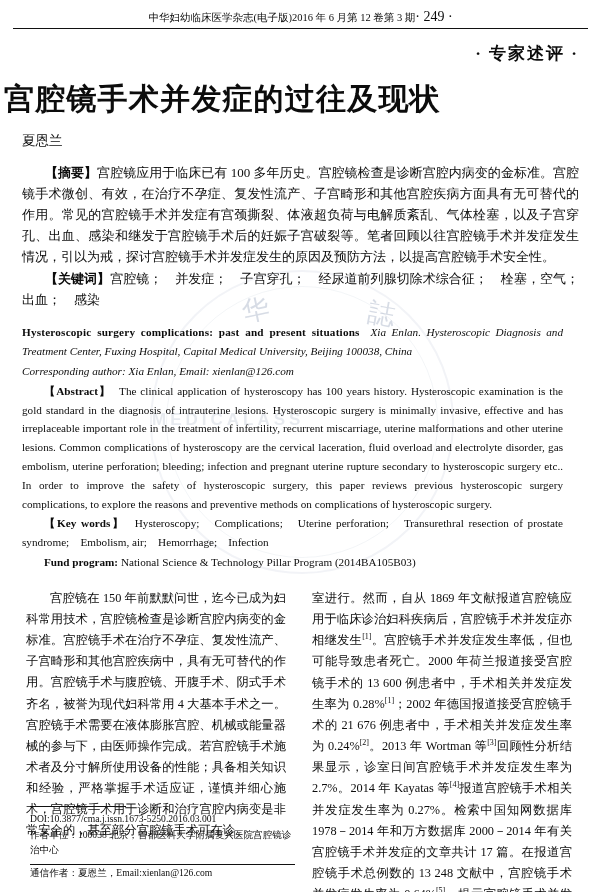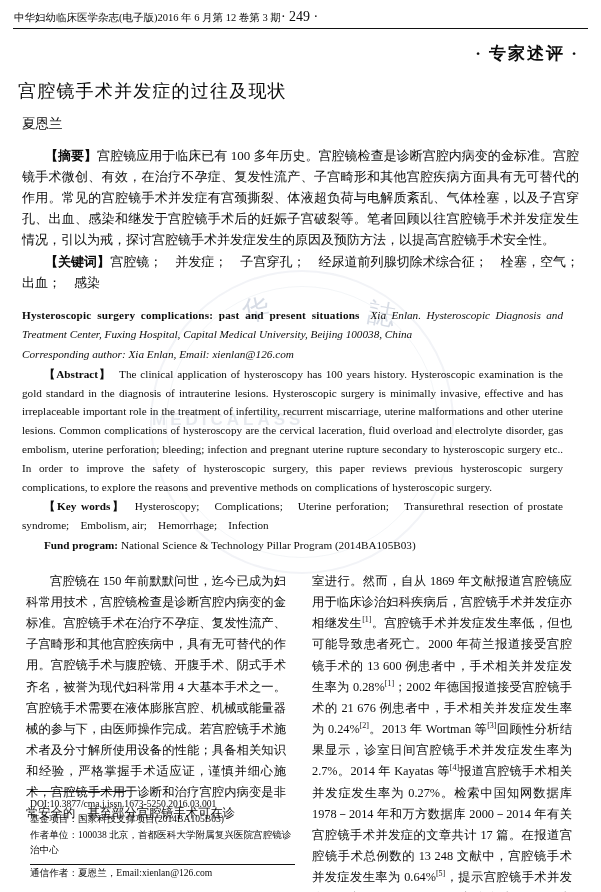--- a/index.html
+++ b/index.html
@@ -71,21 +71,21 @@
     color: rgba(110,130,160,0.28);
     font-family: "Liberation Serif", serif;
     transform: rotate(10deg);
     z-index: 0;
   }
   .content { position: relative; z-index: 2; }
 
   
   .runhead {
     display: flex;
-    justify-content: flex-start;
+    justify-content: center;
     align-items: flex-end;
     padding: 9px 14px 2px 14px;
     font-size: 10.5px;
     font-family: "Liberation Serif", serif;
   }
   .runhead .left { letter-spacing: 0px; }
   .runhead .right { font-size: 14px; }
   .rule {
     margin: 1px 13px 0 13px;
     border-bottom: 1.1px solid #111;
@@ -93,23 +93,23 @@
 
   .column-head {
     text-align: right;
     padding: 13px 22px 0 0;
     font-size: 17px;
     font-weight: bold;
     letter-spacing: 2px;
   }
 
   h1.title {
-    margin: 14px 0 0 18px;
-    font-size: 18px;
-    font-weight: normal;
+    margin: 14px 0 0 4px;
+    font-size: 30px;
+    font-weight: bold;
     letter-spacing: 1.2px;
     font-family: "Liberation Serif", serif;
   }
   .author {
     margin: 12px 0 0 22px;
     font-size: 13.5px;
   }
 
   .abstract-block {
     margin: 12px 22px 0 22px;
@@ -219,18 +219,17 @@
       <div class="col">
         <p class="noind">室进行。然而，自从 1869 年文献报道宫腔镜应用于临床诊治妇科疾病后，宫腔镜手术并发症亦相继发生<sup>[1]</sup>。宫腔镜手术并发症发生率低，但也可能导致患者死亡。2000 年荷兰报道接受宫腔镜手术的 13 600 例患者中，手术相关并发症发生率为 0.28%<sup>[1]</sup>；2002 年德国报道接受宫腔镜手术的 21 676 例患者中，手术相关并发症发生率为 0.24%<sup>[2]</sup>。2013 年 Wortman 等<sup>[3]</sup>回顾性分析结果显示，诊室日间宫腔镜手术并发症发生率为 2.7%。2014 年 Kayatas 等<sup>[4]</sup>报道宫腔镜手术相关并发症发生率为 0.27%。检索中国知网数据库 1978－2014 年和万方数据库 2000－2014 年有关宫腔镜手术并发症的文章共计 17 篇。在报道宫腔镜手术总例数的 13 248 文献中，宫腔镜手术并发症发生率为 0.64%<sup>[5]</sup>，提示宫腔镜手术并发症发生率较低。因此认为，宫腔镜手术是相对安全的，但同时也必须认识到宫腔镜手术并发症的潜在危险。宫腔镜手术</p>
       </div>
     </div>
 
   </div>
 
   <div class="footnotes">
     <div class="fnrule"></div>
     <div>DOI:10.3877/cma.j.issn.1673-5250.2016.03.001</div>
-    <div>基金项目：国家科技支撑项目(2014BA105B03)</div>
     <div>作者单位：100038 北京，首都医科大学附属复兴医院宫腔镜诊治中心</div>
     <div class="last">通信作者：夏恩兰，Email:xienlan@126.com</div>
   </div>
 
 </div>
 
 </body></html>

